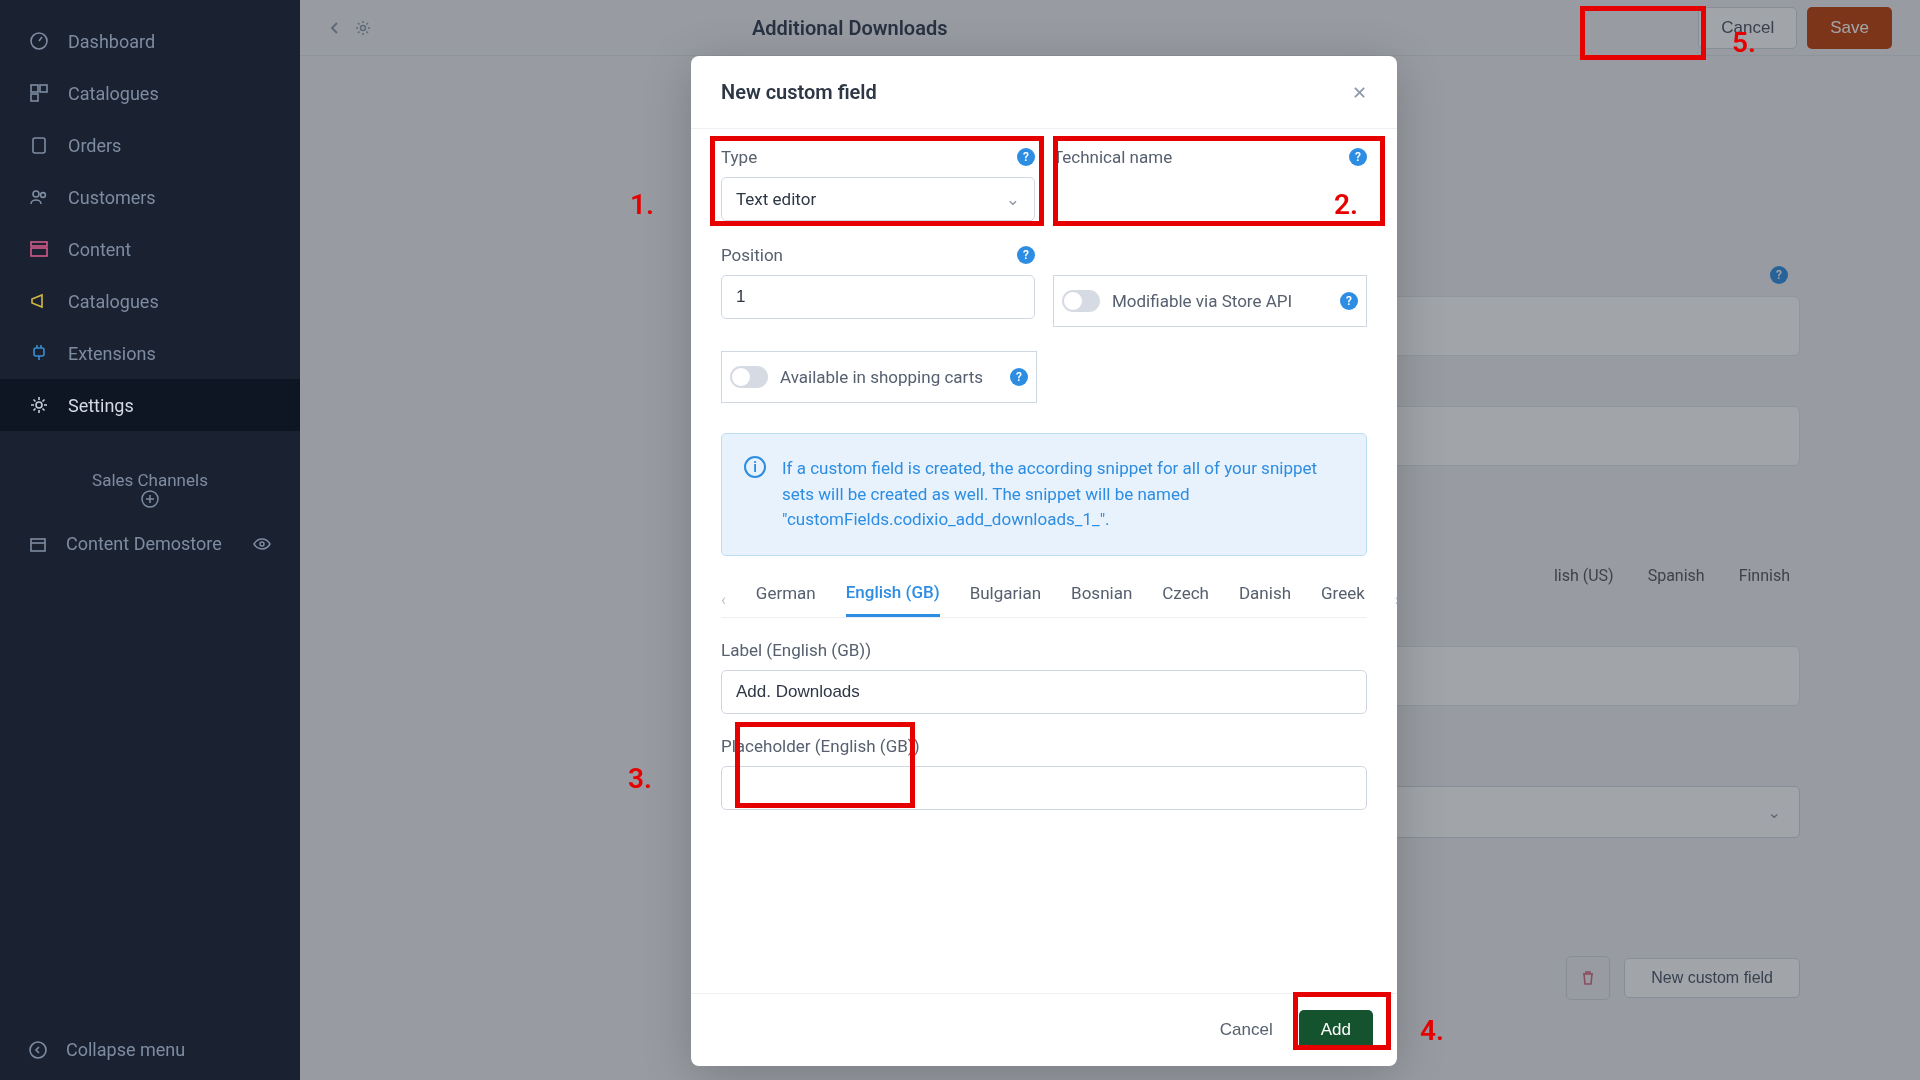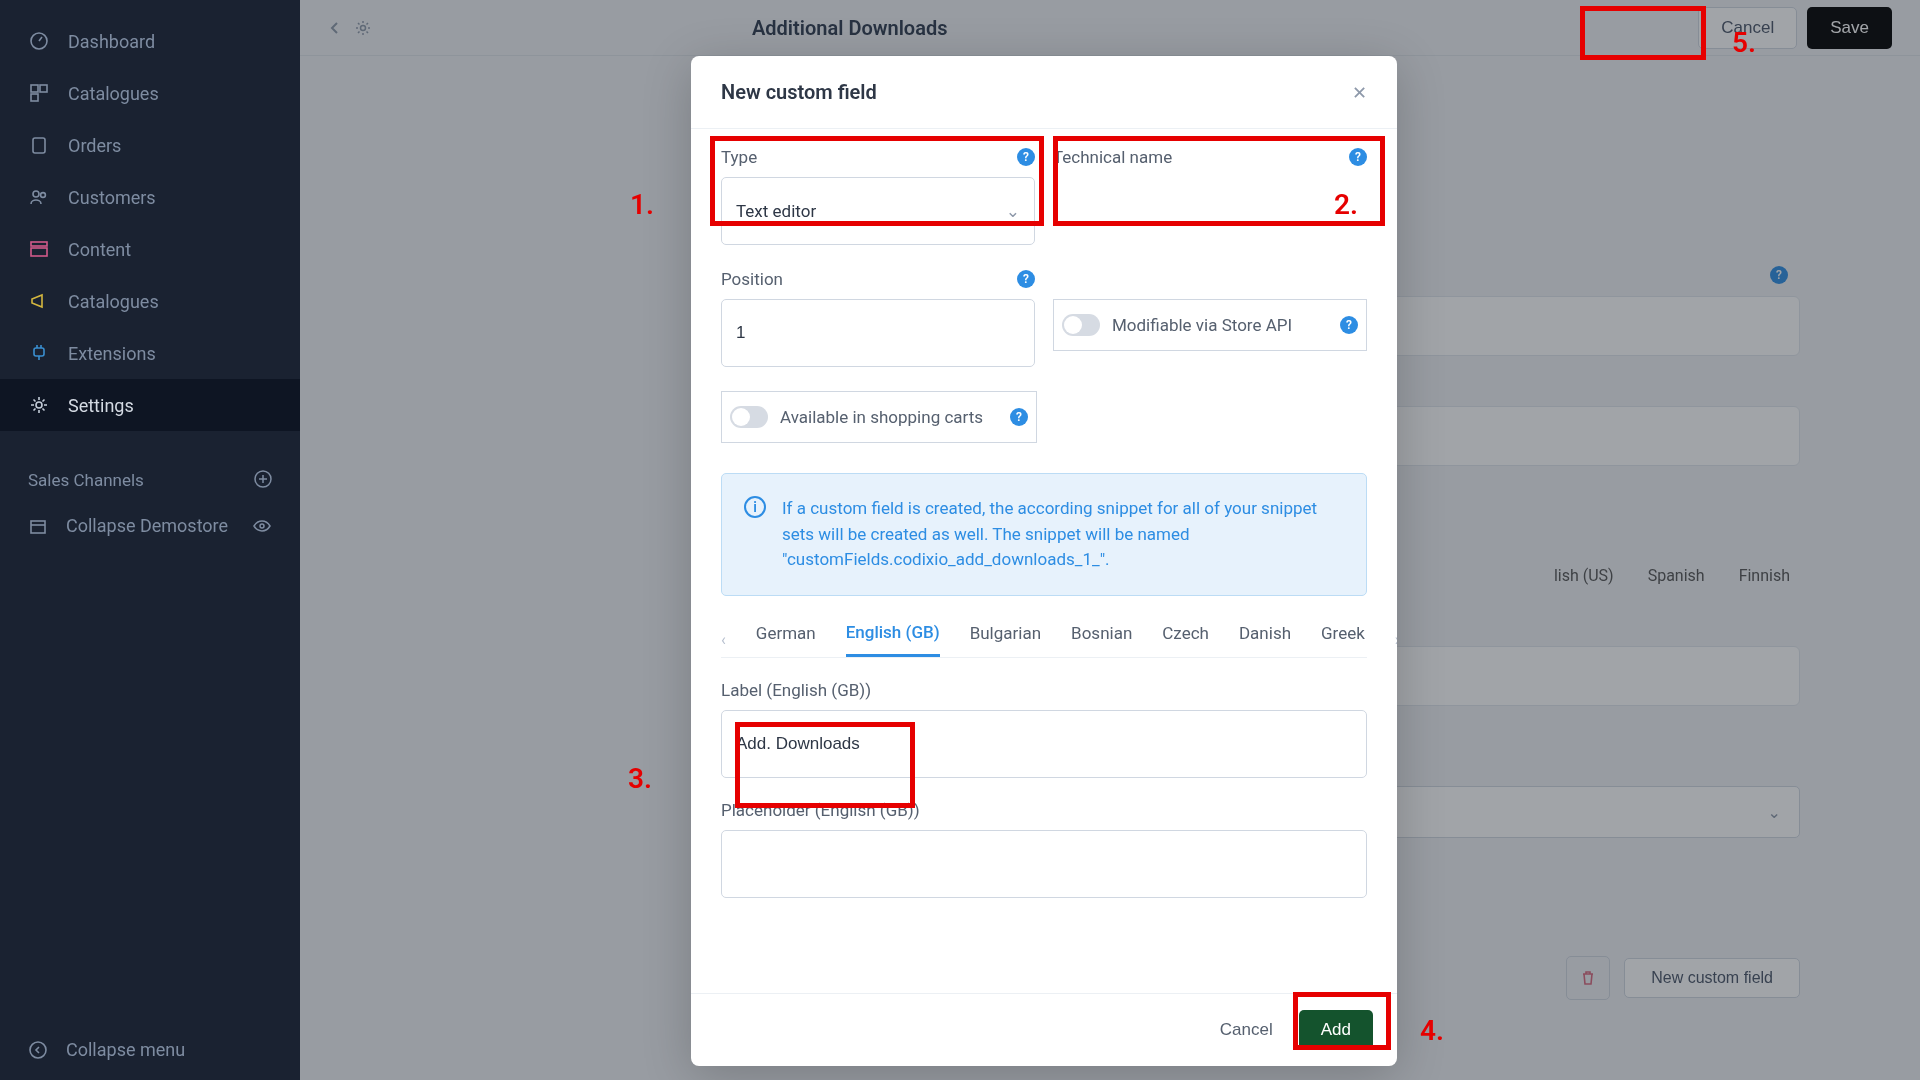--- a/index.html
+++ b/index.html
@@ -4,36 +4,36 @@
 <style>
 * { box-sizing: border-box; margin: 0; padding: 0; }
 body { font-family: -apple-system, BlinkMacSystemFont, "Segoe UI", Roboto, sans-serif; background: #f5f5f7; width: 1920px; height: 1080px; position: relative; overflow: hidden; }
 
 
 .sidebar { position: absolute; left: 0; top: 0; width: 300px; height: 100%; background: #1a2231; color: #7e8ca1; font-size: 18px; }
 .nav-list { padding: 15px 0; }
 .nav-item { display: flex; align-items: center; gap: 18px; padding: 15px 28px; cursor: pointer; }
 .nav-item.active { background: #0e1523; color: #d4dae3; }
 .nav-item .icon { width: 22px; height: 22px; display: flex; align-items: center; justify-content: center; }
-.nav-section { padding: 24px 28px 10px; display: flex; justify-content: space-between; }
+.nav-section { padding: 24px 28px 10px; display: flex; align-items: center; justify-content: space-between; flex-direction: column; }
 .nav-section-title { font-size: 17px; color: #7e8ca1; }
 .channel-item { display: flex; align-items: center; gap: 18px; padding: 15px 28px; color: #7e8ca1; }
 .channel-item .eye { margin-left: auto; }
 .collapse { position: absolute; bottom: 0; left: 0; right: 0; display: flex; align-items: center; gap: 18px; padding: 20px 28px; }
 
 
 .main { position: absolute; left: 300px; right: 0; top: 0; height: 100%; background: #f0f2f5; }
 .topbar { height: 56px; display: flex; align-items: center; padding: 4px 28px; border-bottom: 1px solid #dfe3e9; }
 .topbar .back { color: #8e99aa; margin-right: 12px; }
 .topbar .gear { color: #8e99aa; }
 .page-title { font-size: 20px; font-weight: 600; color: #2f3c50; margin-left: 380px; }
 .topbar-actions { margin-left: auto; display: flex; gap: 10px; }
 .btn { padding: 10px 22px; border-radius: 5px; font-size: 17px; cursor: pointer; border: 1px solid transparent; }
 .btn-cancel { background: #fff; border-color: #d0d7e1; color: #4a5568; }
-.btn-save { background: #000000; color: #fff; }
+.btn-save { background: #c2410c; color: #fff; }
 
 
 .page-body { padding: 40px 60px; position: relative; }
 .page-block { background: #fff; border: 1px solid #e1e6ec; border-radius: 6px; height: 60px; margin-bottom: 22px; position: absolute; right: 120px; width: 700px; }
 .page-tabs { position: absolute; top: 510px; right: 130px; display: flex; gap: 34px; color: #555; font-size: 16px; text-align: right; }
 .page-dropdown { position: absolute; top: 730px; right: 120px; width: 700px; height: 52px; border: 1px solid #d0d7e1; border-radius: 5px; background: #fff; display: flex; align-items: center; justify-content: flex-end; padding: 0 18px; color: #8e99aa; }
 .page-icons-row { position: absolute; top: 900px; right: 120px; display: flex; gap: 14px; align-items: center; }
 .new-cf-btn { background: #fff; border: 1px solid #d0d7e1; padding: 10px 26px; border-radius: 5px; color: #4a5568; font-size: 16px; }
 .icon-box { width: 44px; height: 44px; border: 1px solid #d0d7e1; border-radius: 5px; display: flex; align-items: center; justify-content: center; color: #8e99aa; }
 
@@ -41,21 +41,21 @@
 .modal-back { position: absolute; inset: 0; background: rgba(30,37,48,0.42); }
 .modal { position: absolute; top: 56px; left: 691px; width: 706px; height: 1010px; background: #fff; border-radius: 8px; box-shadow: 0 10px 50px rgba(0,0,0,.2); display: flex; flex-direction: column; }
 .modal-header { padding: 24px 30px; display: flex; align-items: center; justify-content: space-between; border-bottom: 1px solid #ecf0f4; }
 .modal-header h2 { font-size: 20px; font-weight: 600; color: #2e3746; }
 .close-x { color: #8e99aa; cursor: pointer; font-size: 18px; }
 .modal-body { padding: 18px 30px; flex: 1; overflow-y: auto; }
 .row2 { display: flex; gap: 18px; margin-bottom: 24px; }
 .field { flex: 1; }
 .field-label { display: flex; align-items: center; justify-content: space-between; font-size: 17px; color: #56606f; margin-bottom: 10px; }
 .help-icon { width: 18px; height: 18px; background: #2d8de3; color: #fff; border-radius: 50%; display: flex; align-items: center; justify-content: center; font-size: 12px; font-weight: 600; }
-.input, .select { width: 100%; height: 68px; border: 1px solid #d0d7e1; border-radius: 5px; padding: 0 14px; font-size: 17px; color: #2e3746; background: #fff; }
+.input, .select { width: 100%; height: 44px; border: 1px solid #d0d7e1; border-radius: 5px; padding: 0 14px; font-size: 17px; color: #2e3746; background: #fff; }
 .select { display: flex; align-items: center; justify-content: space-between; }
 .chev { color: #8e99aa; }
 .toggle-field { height: 52px; border: 1px solid #d0d7e1; border-radius: 0; display: flex; align-items: center; padding: 0 8px; gap: 12px; font-size: 17px; color: #56606f; }
 .toggle { width: 38px; height: 22px; background: #d6dbe3; border-radius: 11px; position: relative; }
 .toggle::after { content: ""; position: absolute; width: 18px; height: 18px; background: #fff; border-radius: 50%; top: 2px; left: 2px; }
 
 .info-box { background: #e7f2fc; border: 1px solid #bcdcf5; border-radius: 5px; padding: 22px; display: flex; gap: 16px; color: #2d8de3; font-size: 17px; line-height: 1.5; margin: 30px 0 26px; }
 .info-icon { width: 22px; height: 22px; border: 2px solid #2d8de3; border-radius: 50%; flex-shrink: 0; display: flex; align-items: center; justify-content: center; font-weight: 600; font-size: 14px; }
 
 .lang-tabs { display: flex; align-items: center; gap: 30px; border-bottom: 1px solid #ecf0f4; padding-bottom: 0; margin-bottom: 22px; color: #56606f; font-size: 17px; position: relative; }
@@ -161,21 +161,21 @@
         </svg>
       </span>
   </div>
   <div class="channel-item">
     <span class="icon">
         <svg width="20" height="20" viewBox="0 0 20 20" fill="none" stroke="#7e8ca1" stroke-width="1.6">
           <rect x="3" y="5" width="14" height="12"></rect>
           <path d="M3 9h14"></path>
         </svg>
       </span>
-    <span>Collapse Demostore</span>
+    <span>Content Demostore</span>
     <span class="eye">
         <svg width="20" height="20" viewBox="0 0 20 20" fill="none" stroke="#7e8ca1" stroke-width="1.5">
           <path d="M2 10s3-5 8-5 8 5 8 5-3 5-8 5-8-5-8-5z"></path>
           <circle cx="10" cy="10" r="2"></circle>
         </svg>
       </span>
   </div>
   <div class="collapse">
     <span>
         <svg width="20" height="20" viewBox="0 0 20 20" fill="none" stroke="#7e8ca1" stroke-width="1.6">

